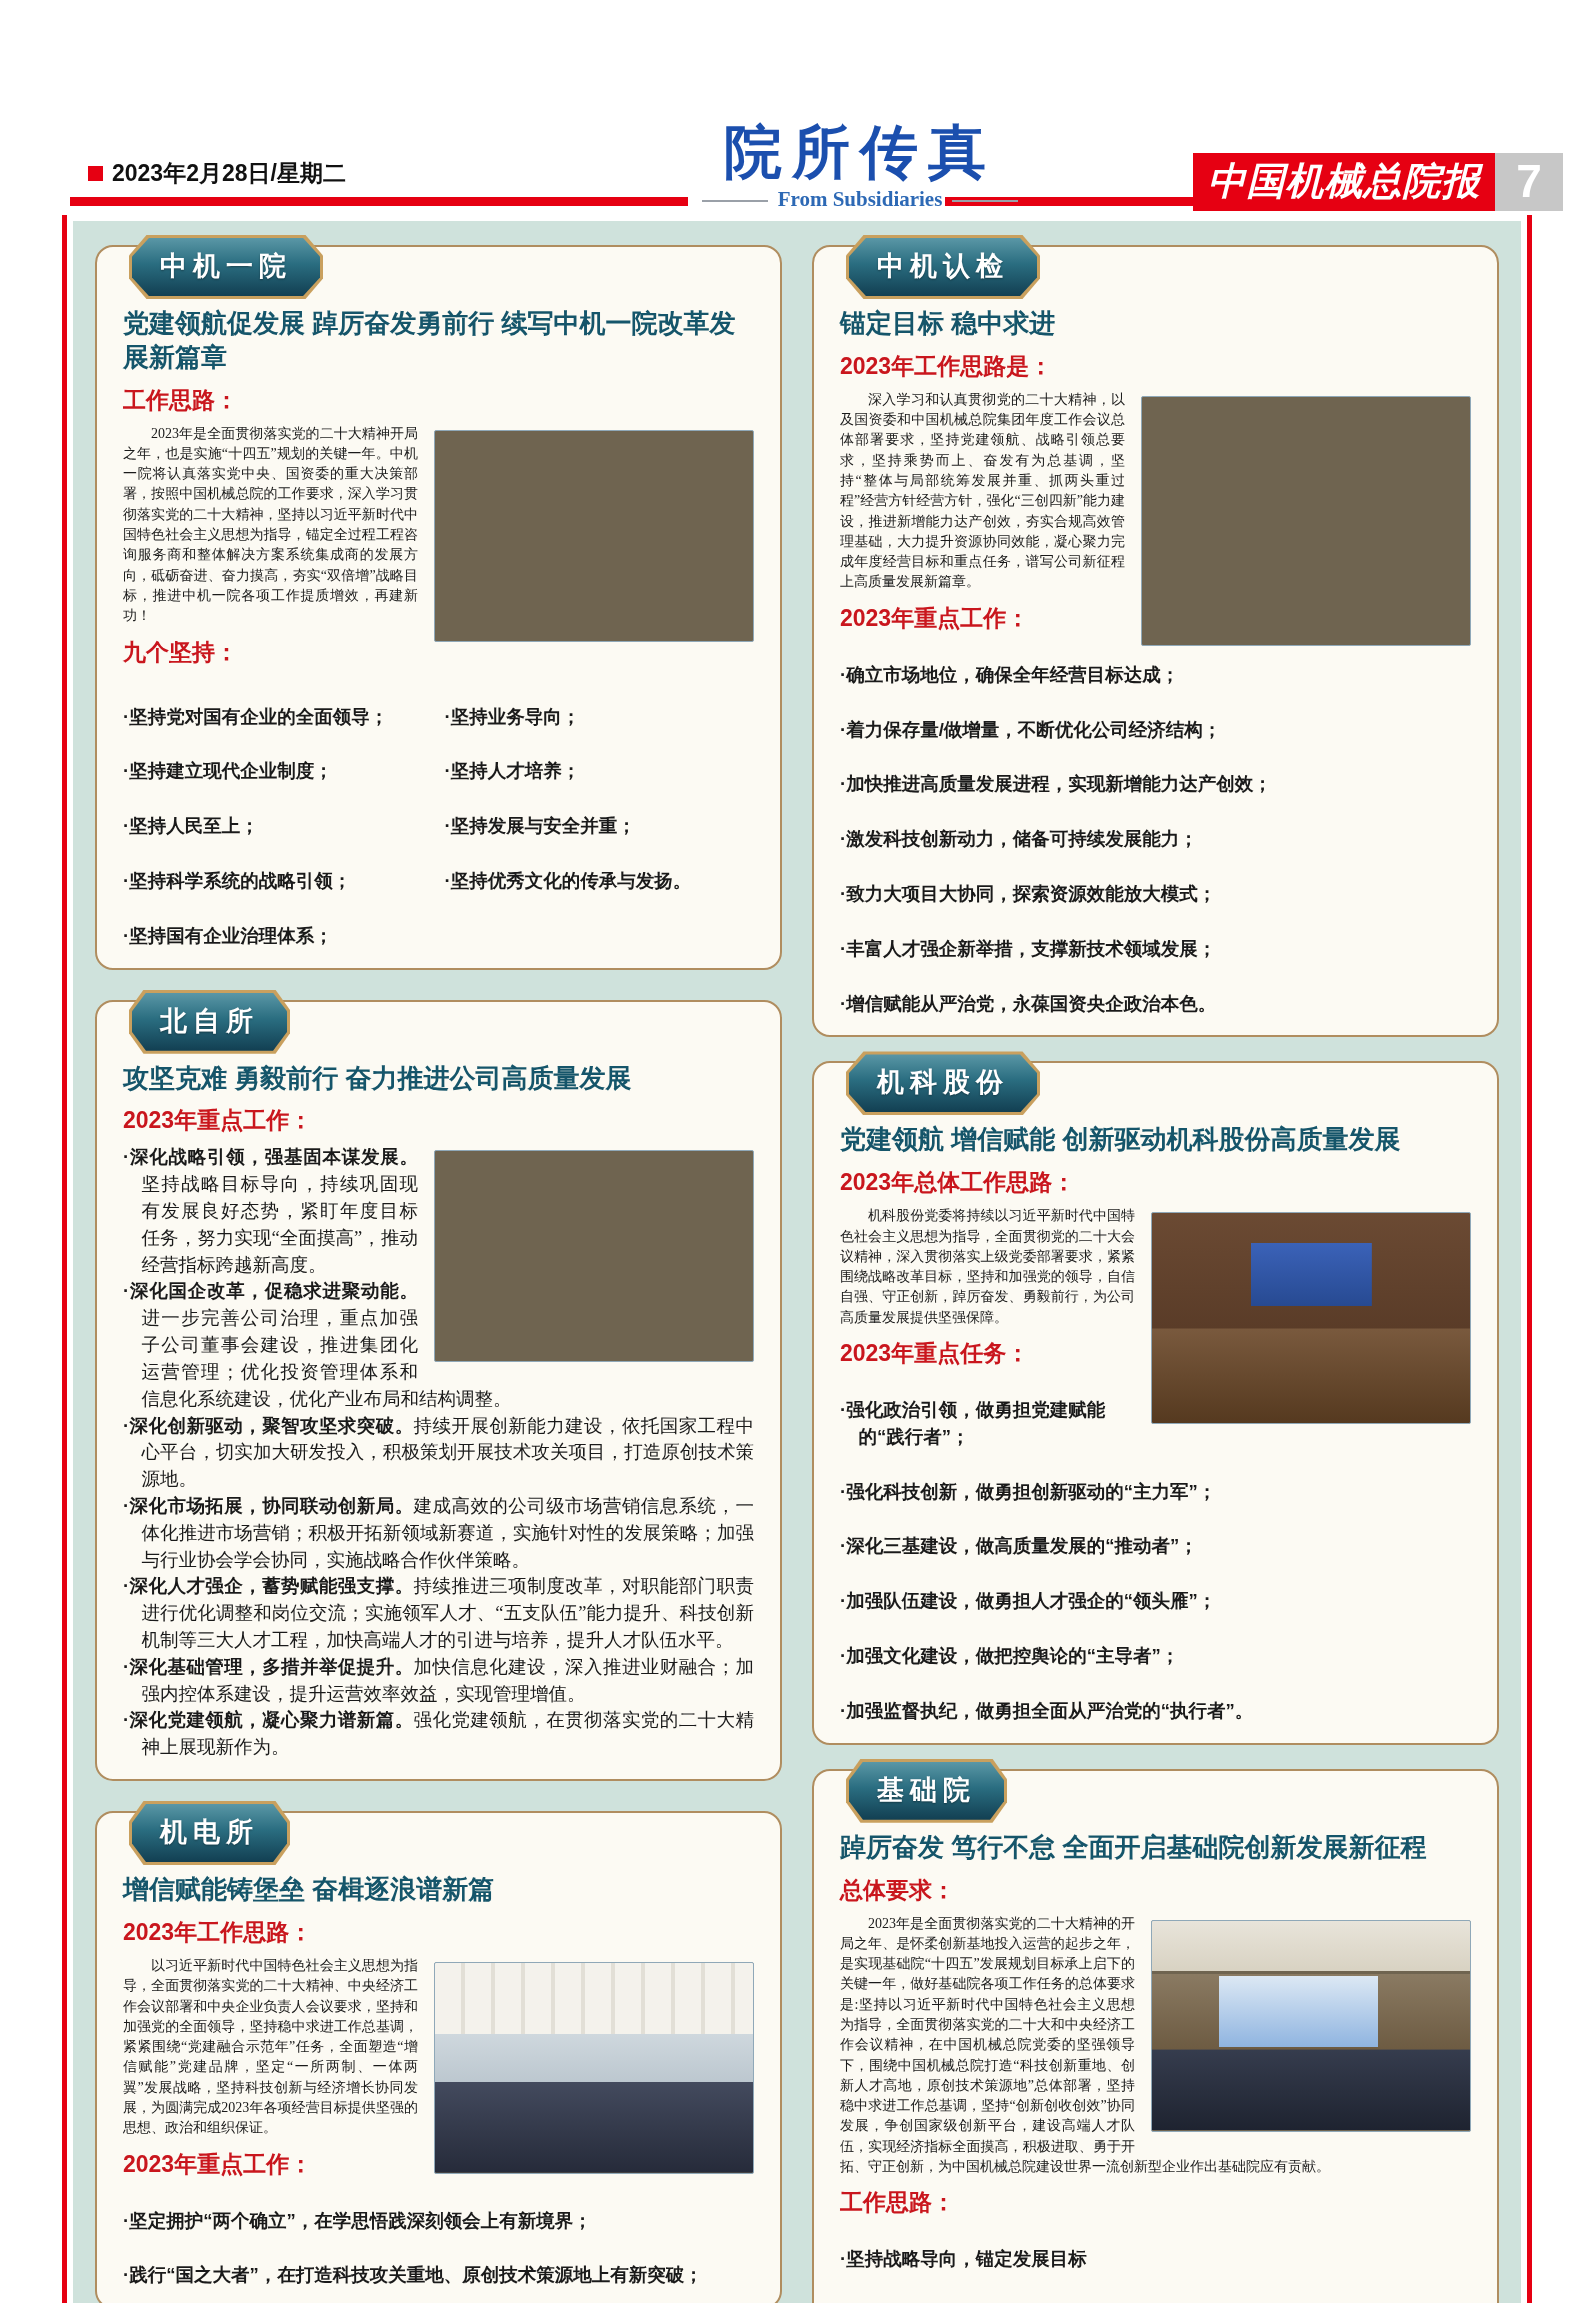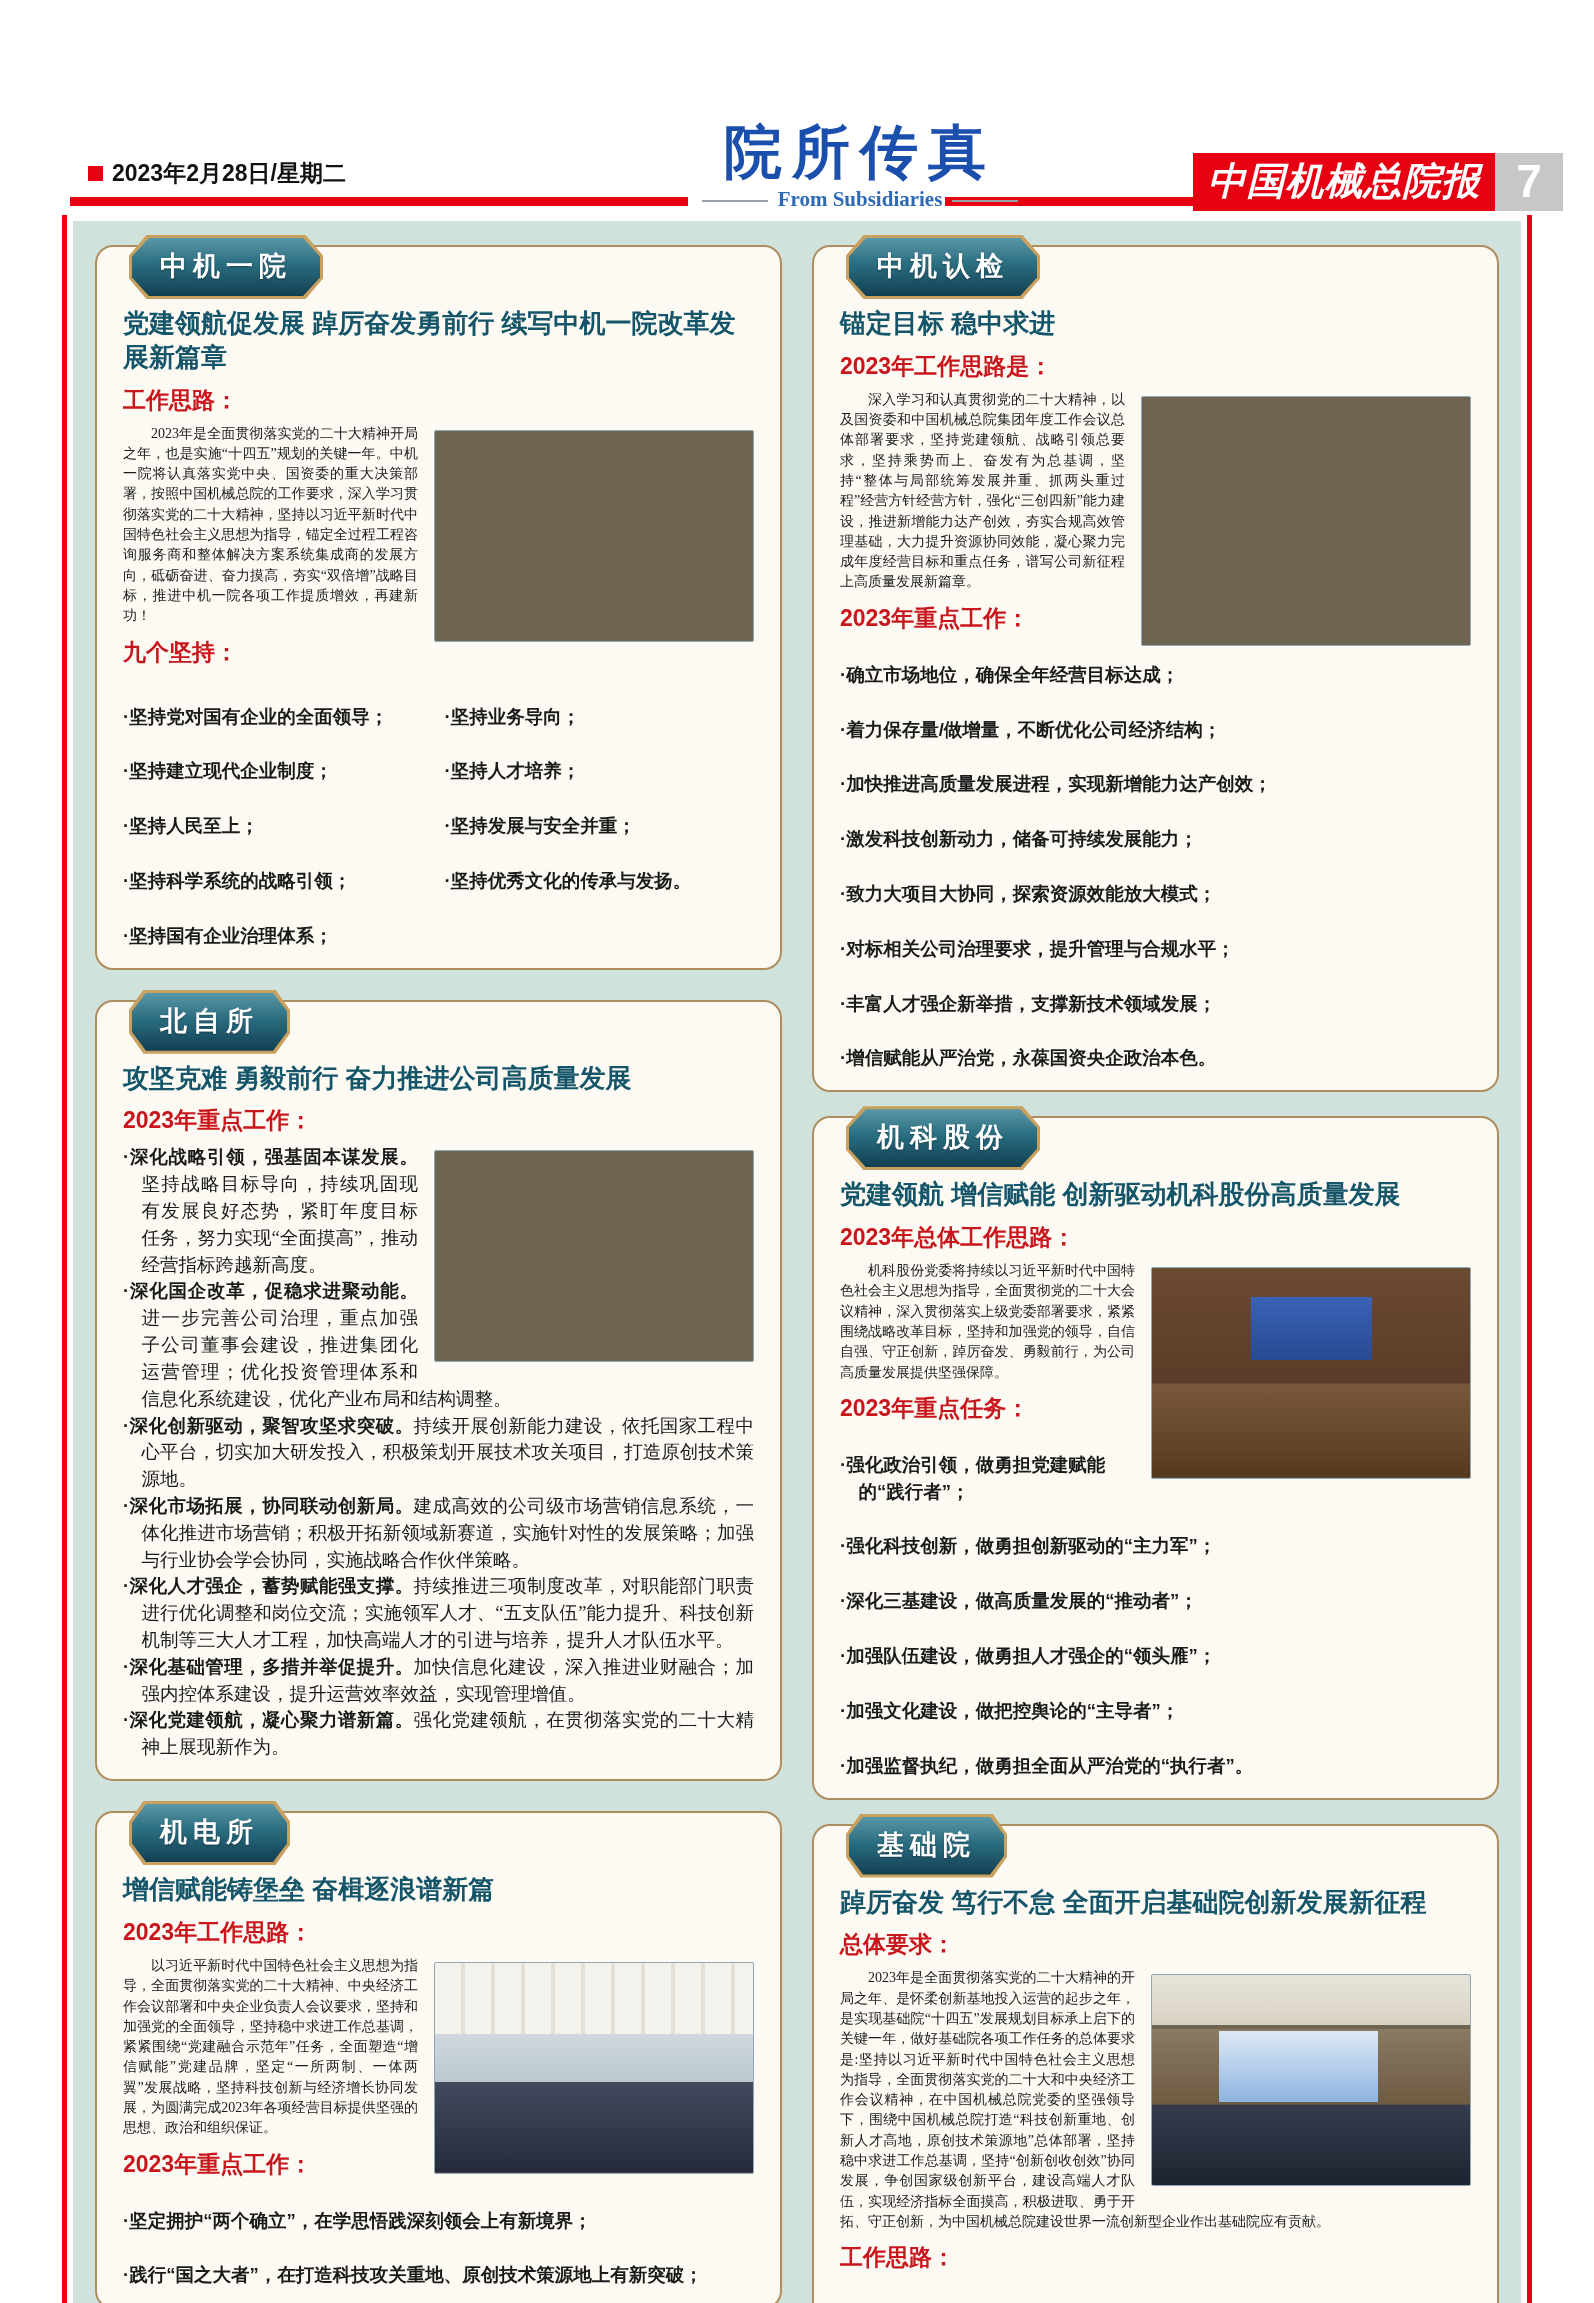--- a/index.html
+++ b/index.html
@@ -183,21 +183,20 @@
           <h2 class="atitle">锚定目标 稳中求进</h2>
           <h3 class="subhead">2023年工作思路是：</h3>
           <p class="body-p"><span class="photo photo--aud photo--tall"></span><span>深入学习和认真贯彻党的二十大精神，以及国资委和中国机械总院集团年度工作会议总体部署要求，坚持党建领航、战略引领总要求，坚持乘势而上、奋发有为总基调，坚持“整体与局部统筹发展并重、抓两头重过程”经营方针经营方针，强化“三创四新”能力建设，推进新增能力达产创效，夯实合规高效管理基础，大力提升资源协同效能，凝心聚力完成年度经营目标和重点任务，谱写公司新征程上高质量发展新篇章。</span></p>
           <h3 class="subhead">2023年重点工作：</h3>
           <ul class="blist">
             <li>·确立市场地位，确保全年经营目标达成；</li>
             <li>·着力保存量/做增量，不断优化公司经济结构；</li>
             <li>·加快推进高质量发展进程，实现新增能力达产创效；</li>
             <li>·激发科技创新动力，储备可持续发展能力；</li>
             <li>·致力大项目大协同，探索资源效能放大模式；</li>
-            <li>·对标相关公司治理要求，提升管理与合规水平；</li>
             <li>·丰富人才强企新举措，支撑新技术领域发展；</li>
             <li>·增信赋能从严治党，永葆国资央企政治本色。</li>
           </ul>
         </section>
 
         <section class="card clearfix">
           <div class="badge"><span class="badge-in">机科股份</span></div>
           <h2 class="atitle">党建领航 增信赋能 创新驱动机科股份高质量发展</h2>
           <h3 class="subhead">2023年总体工作思路：</h3>
           <p class="body-p"><span class="photo photo--board"></span><span>机科股份党委将持续以习近平新时代中国特色社会主义思想为指导，全面贯彻党的二十大会议精神，深入贯彻落实上级党委部署要求，紧紧围绕战略改革目标，坚持和加强党的领导，自信自强、守正创新，踔厉奋发、勇毅前行，为公司高质量发展提供坚强保障。</span></p>

